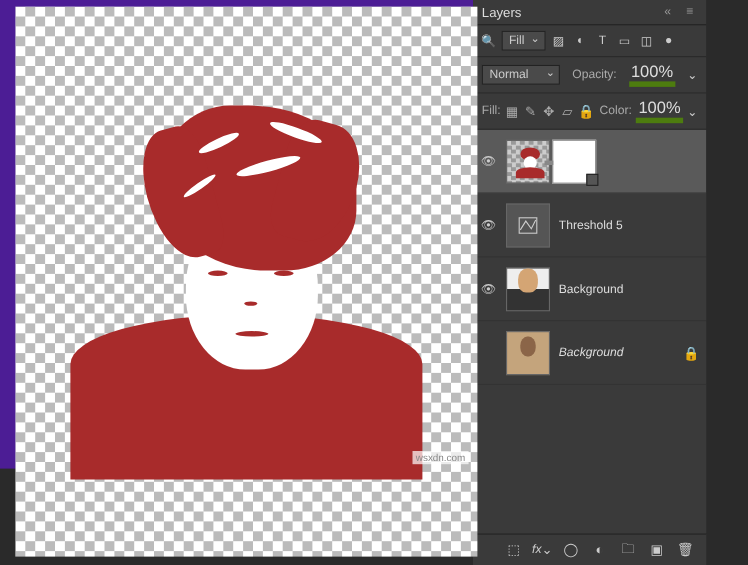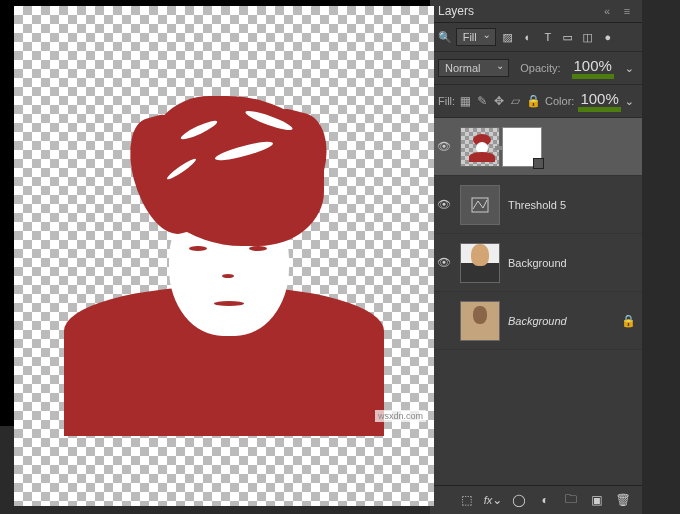--- a/index.html
+++ b/index.html
@@ -1,18 +1,18 @@
 <!DOCTYPE html>
 <html><head>
 <meta charset="utf-8">
 <style>
 *{margin:0;padding:0;box-sizing:border-box;font-family:Arial,sans-serif;font-size:11px}
 body{background:#000;width:680px;height:514px;overflow:hidden}
 .app{display:flex;width:680px;height:514px;background:#2a2a2a}
-.canvas{width:430px;height:426px;background:#000000;padding:6px 0 6px 14px;position:relative}
+.canvas{width:430px;height:426px;background:#4c1d95;padding:6px 0 6px 14px;position:relative}
 .checker{width:420px;height:500px;background:conic-gradient(#bbb 25%,#fff 25% 50%,#bbb 50% 75%,#fff 75%) 0 0/18px 18px;position:relative;overflow:hidden}
 .portrait{position:absolute;top:50px;left:70px;width:280px;height:380px}
 .shirt{position:absolute;bottom:0;left:-20px;width:320px;height:150px;background:#a82b2b;border-radius:50% 50% 0 0/30% 30% 0 0}
 .neck{position:absolute;bottom:120px;left:120px;width:50px;height:60px;background:#a82b2b}
 .head{position:absolute;top:130px;left:85px;width:120px;height:150px;background:#fff;border-radius:50% 50% 45% 45%}
 .hair{position:absolute;top:40px;left:60px;width:180px;height:150px;background:#a82b2b;border-radius:40% 60% 40% 60%/50% 50% 40% 60%}
 .hair2{position:absolute;top:60px;left:50px;width:60px;height:120px;background:#a82b2b;border-radius:60% 40% 30% 70%;transform:rotate(-15deg)}
 .hair3{position:absolute;top:55px;left:170px;width:70px;height:110px;background:#a82b2b;border-radius:40% 60% 70% 30%;transform:rotate(15deg)}
 .hs1{position:absolute;top:70px;left:95px;width:40px;height:8px;background:#fff;border-radius:50%;transform:rotate(-25deg)}
 .hs2{position:absolute;top:90px;left:130px;width:60px;height:10px;background:#fff;border-radius:50%;transform:rotate(-15deg)}

